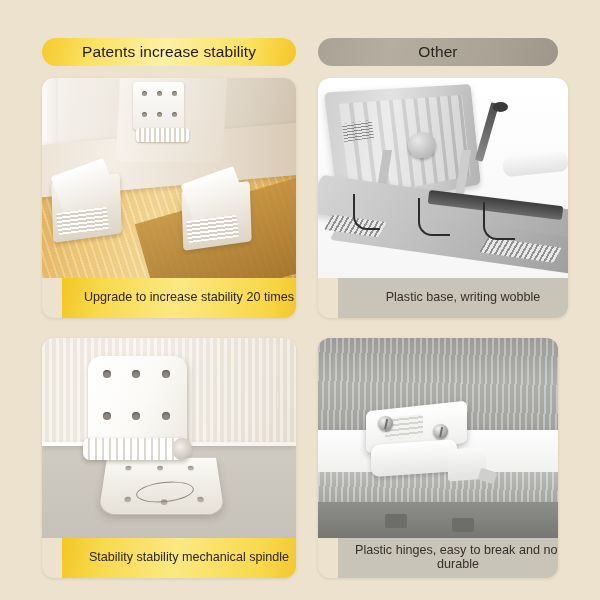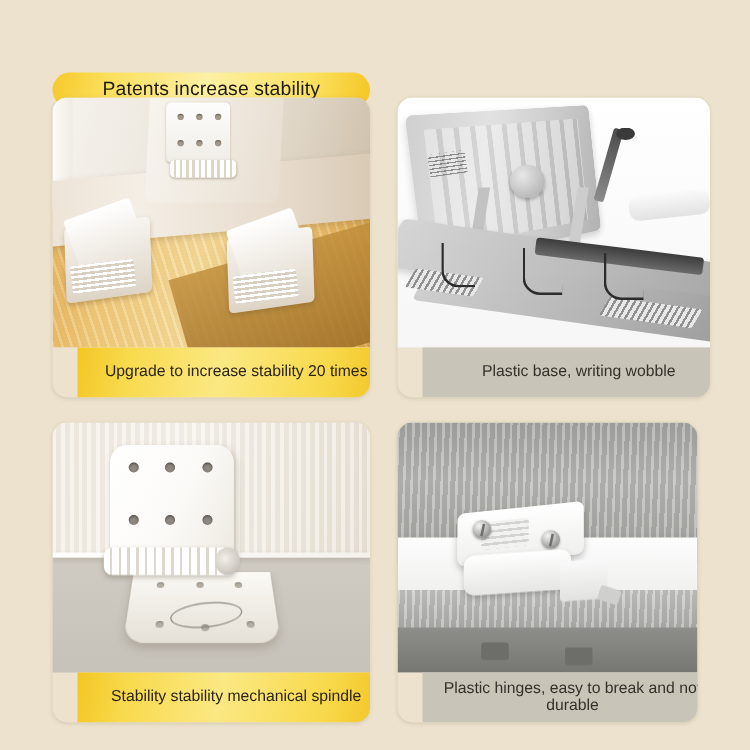--- a/index.html
+++ b/index.html
@@ -14,21 +14,20 @@
   .header-row{position:absolute;left:0;top:38px;width:600px;height:30px;}
   .pill{
     position:absolute;height:28px;border-radius:14px;
     display:flex;align-items:center;justify-content:center;
     font-size:15.5px;color:#241f17;letter-spacing:.1px;
   }
   .pill-good{
     left:42px;width:254px;
     background:linear-gradient(100deg,#f6c92a 0%,#fbe05e 18%,#fdf0a4 48%,#fbe263 80%,#f5c624 100%);
     color:#1f1b12;
-    margin-top:20px;
   }
   .pill-other{
     left:318px;width:240px;
     background:linear-gradient(100deg,#a9a295 0%,#b5ada0 30%,#aaa396 70%,#9e9689 100%);
     color:#2a251d;
   }
 
   
   .card{position:absolute;border-radius:12px;overflow:hidden;
         box-shadow:0 1px 3px rgba(120,105,75,.18);}
@@ -203,20 +202,23 @@
 </style>
 </head>
 <body>
 
 <div class="page">
 
   <div class="header-row">
     <div class="pill pill-good">
       <span>Patents increase stability</span>
     </div>
+    <div class="pill pill-other">
+      <span>Other</span>
+    </div>
   </div>
 
   <div class="card c-tl">
     <div class="photo p1">
       <div class="wall"></div>
       <div class="wall-edge"></div>
       <div class="desk"></div>
       <div class="desk-edge"></div>
       <div class="board"></div>
       <div class="backpanel"></div>

